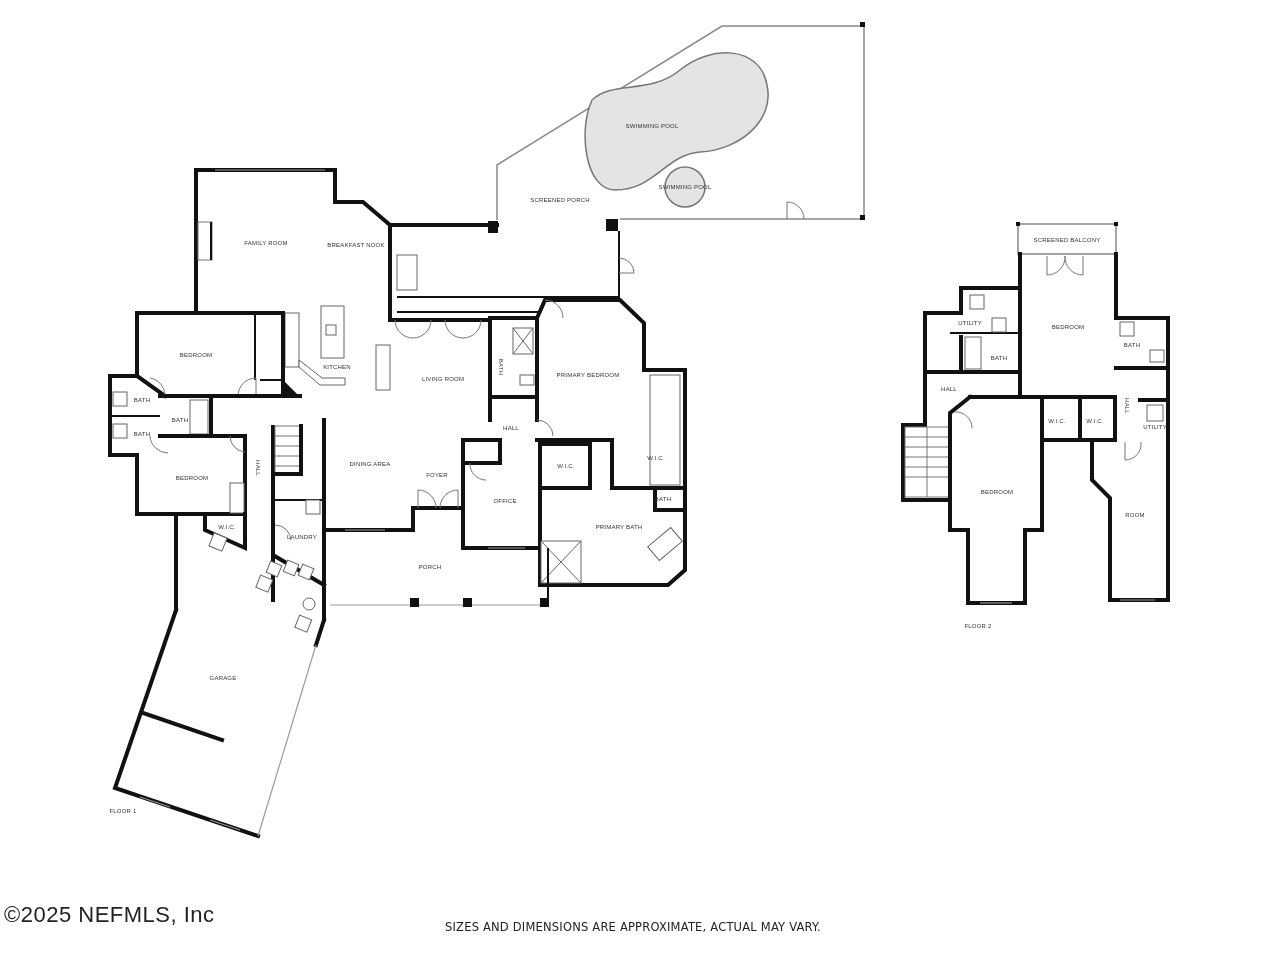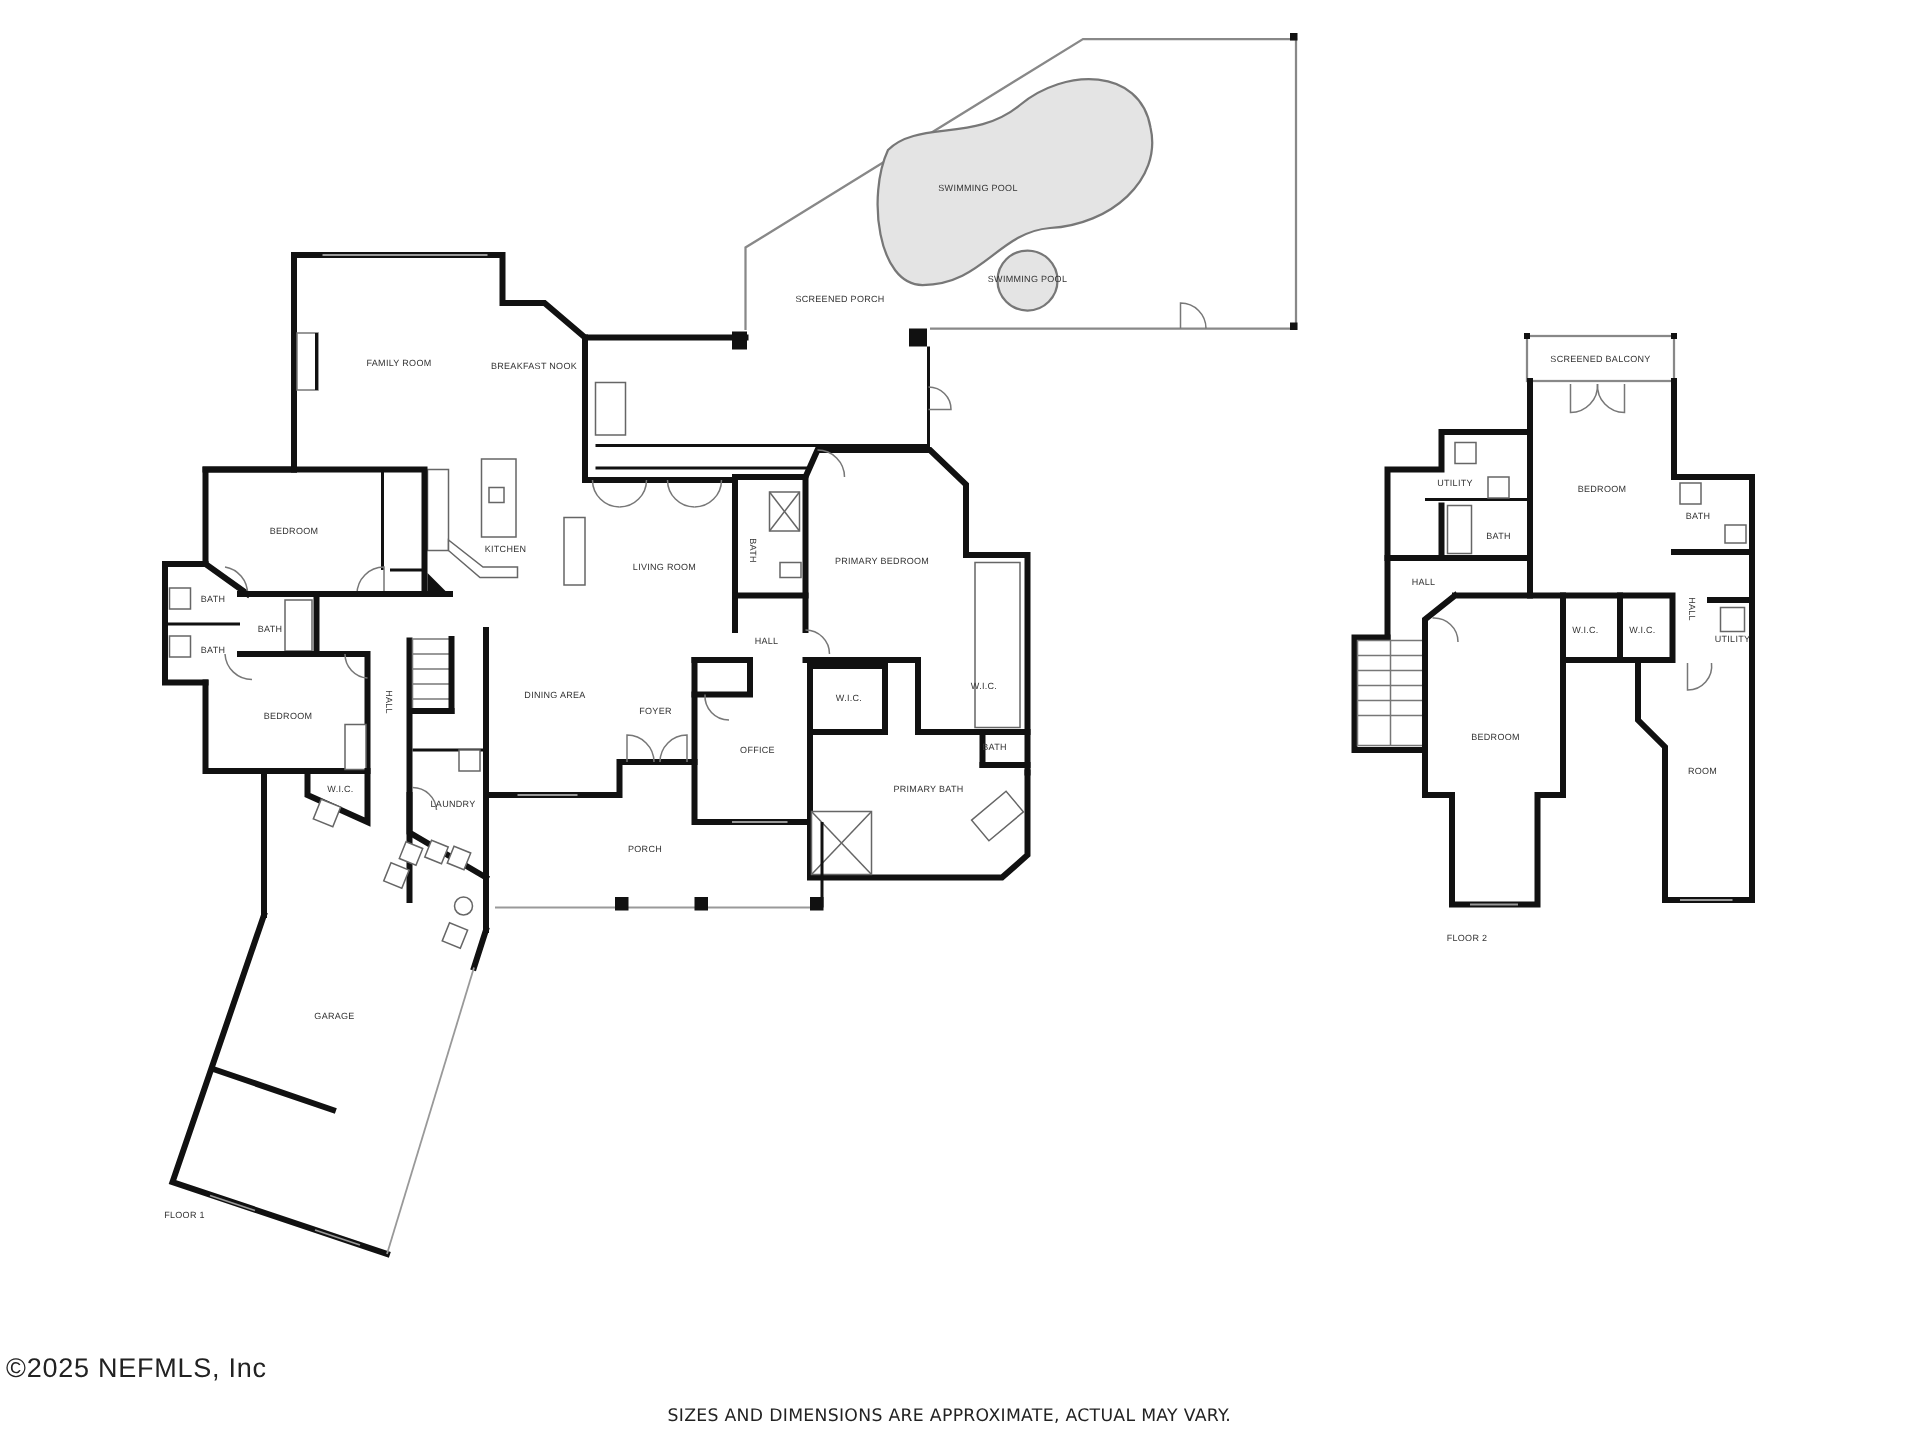--- a/index.html
+++ b/index.html
@@ -9,22 +9,22 @@
   .wall-thin{fill:none;stroke:#111;stroke-width:2;}
   .window{fill:none;stroke:#999;stroke-width:1.2;}
   .screen{fill:none;stroke:#888;stroke-width:1.5;}
   .door{fill:none;stroke:#777;stroke-width:1;}
   .fixture{fill:#fff;stroke:#666;stroke-width:1;}
   .pool{fill:#e4e4e4;stroke:#777;stroke-width:1.5;}
   .stairs{fill:none;stroke:#777;stroke-width:1;}
   .post{fill:#111;}
   .label{position:absolute;font-size:6px;color:#333;letter-spacing:0.2px;white-space:nowrap;transform:translate(-50%,-50%);text-transform:uppercase;}
   .label.vert{transform:translate(-50%,-50%) rotate(90deg);}
-  .copyright{position:absolute;left:4px;top:902px;font-size:18px;color:#222;font-family:"Liberation Sans",sans-serif;letter-spacing:0.5px;}
-  .disclaimer{position:absolute;left:445px;top:920px;font-size:11.5px;color:#222;font-family:"DejaVu Sans",sans-serif;letter-spacing:0.2px;margin-top:16px;}
+  .copyright{position:absolute;left:4px;top:902px;font-size:22px;color:#222;font-family:"Liberation Sans",sans-serif;letter-spacing:0.5px;}
+  .disclaimer{position:absolute;left:445px;top:920px;font-size:11.5px;color:#222;font-family:"DejaVu Sans",sans-serif;letter-spacing:0.2px;}
 </style>
 </head>
 <body>
 
 <svg id="plan" viewBox="0 0 1280 960" xmlns="http://www.w3.org/2000/svg">
 
   <g>
 
     <g>
       <polyline class="screen" points="497,220 497,165 722,26 864,26 864,219 620,219"></polyline>

